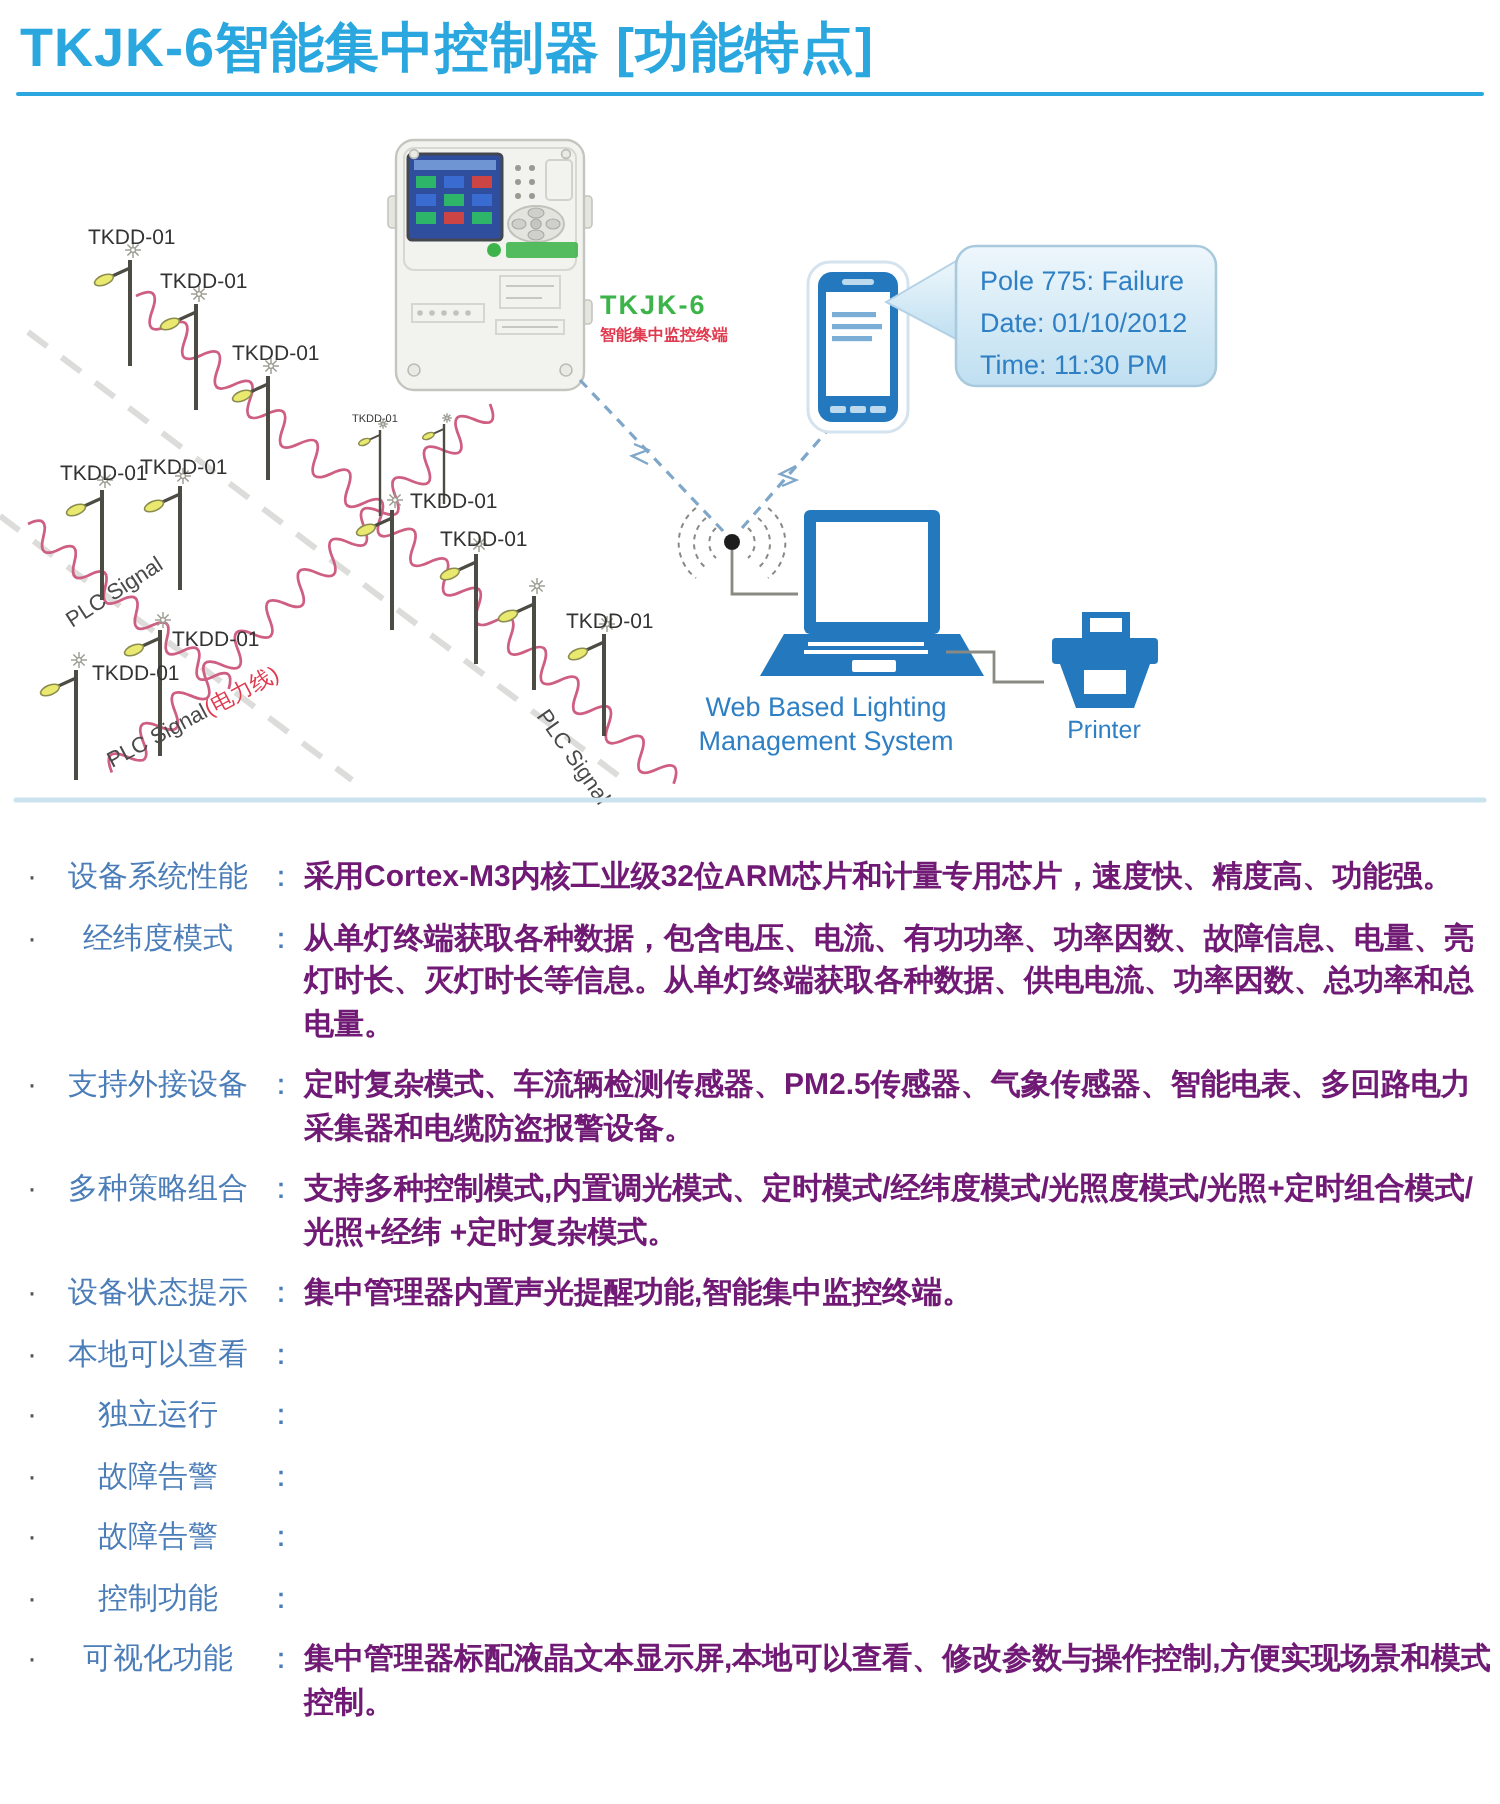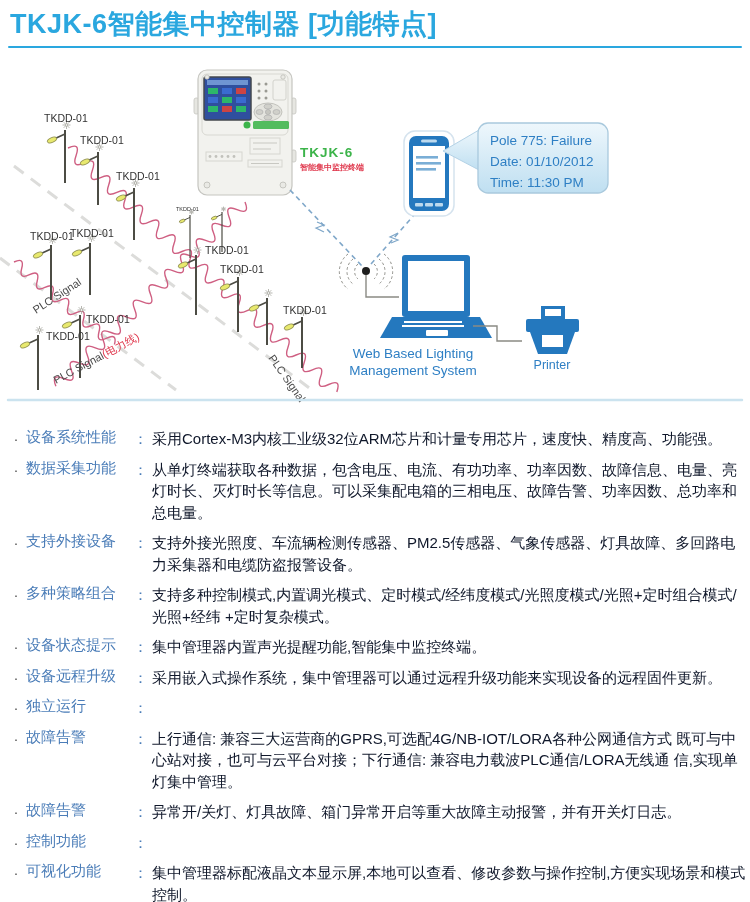--- a/index.html
+++ b/index.html
@@ -7,23 +7,23 @@
         font-family:"Liberation Sans","DejaVu Sans",sans-serif;}
   .title{position:absolute;left:10px;top:6px;font-size:27px;font-weight:bold;color:#2aa7df;
          letter-spacing:0.5px;white-space:nowrap;}
   .title-rule{position:absolute;left:8px;top:46px;width:734px;height:2px;background:#2aa7df;border-radius:2px;}
   svg.diagram{position:absolute;left:0;top:55px;width:750px;height:350px;}
   svg text{font-family:"Liberation Sans","DejaVu Sans",sans-serif;}
 
   .features{position:absolute;left:6px;top:428px;width:740px;}
   .feature{display:flex;align-items:flex-start;margin-bottom:9px;font-size:15px;line-height:21.5px;}
   .f-bullet{width:20px;text-align:center;color:#555;flex:0 0 auto;}
-  .f-label{flex:0 0 auto;min-width:106px;text-align:left;color:#4b7db8;white-space:nowrap;font-family:Liberation Mono, monospace;}
+  .f-label{flex:0 0 auto;min-width:106px;text-align:center;color:#4b7db8;white-space:nowrap;}
   .f-colon{flex:0 0 auto;color:#4b7db8;padding:0 4px 0 1px;}
-  .f-text{flex:1 1 auto;color:#0f172a;}
+  .f-text{flex:1 1 auto;color:#701a75;font-weight:bold;}
 </style>
 </head>
 <body>
 
 <div id="page">
 
   <div class="title">TKJK-6智能集中控制器 [功能特点]</div>
   <div class="title-rule"></div>
 
   <svg class="diagram" viewBox="0 55 750 350" xmlns="http://www.w3.org/2000/svg">
@@ -336,64 +336,61 @@
 
   <div class="features">
     <div class="feature">
       <span class="f-bullet">·</span>
       <span class="f-label">设备系统性能</span>
       <span class="f-colon">：</span>
       <span class="f-text">采用Cortex-M3内核工业级32位ARM芯片和计量专用芯片，速度快、精度高、功能强。</span>
     </div>
     <div class="feature">
       <span class="f-bullet">·</span>
-      <span class="f-label">数据采集功能</span>
-      <span class="f-colon">：</span>
-      <span class="f-text">从单灯终端获取各种数据，包含电压、电流、有功功率、功率因数、故障信息、电量、亮灯时长、灭灯时长等信息。可以采集配电箱的三相电压、故障告警、功率因数、总功率和总电量。</span>
+      <span class="f-label">经纬度模式</span>
+      <span class="f-colon">：</span>
+      <span class="f-text">从单灯终端获取各种数据，包含电压、电流、有功功率、功率因数、故障信息、电量、亮灯时长、灭灯时长等信息。从单灯终端获取各种数据、供电电流、功率因数、总功率和总电量。</span>
     </div>
     <div class="feature">
       <span class="f-bullet">·</span>
       <span class="f-label">支持外接设备</span>
       <span class="f-colon">：</span>
-      <span class="f-text">支持外接光照度、车流辆检测传感器、PM2.5传感器、气象传感器、灯具故障、多回路电力采集器和电缆防盗报警设备。</span>
+      <span class="f-text">定时复杂模式、车流辆检测传感器、PM2.5传感器、气象传感器、智能电表、多回路电力采集器和电缆防盗报警设备。</span>
     </div>
     <div class="feature">
       <span class="f-bullet">·</span>
       <span class="f-label">多种策略组合</span>
       <span class="f-colon">：</span>
       <span class="f-text">支持多种控制模式,内置调光模式、定时模式/经纬度模式/光照度模式/光照+定时组合模式/光照+经纬 +定时复杂模式。</span>
     </div>
     <div class="feature">
       <span class="f-bullet">·</span>
       <span class="f-label">设备状态提示</span>
       <span class="f-colon">：</span>
       <span class="f-text">集中管理器内置声光提醒功能,智能集中监控终端。</span>
     </div>
     <div class="feature">
       <span class="f-bullet">·</span>
-      <span class="f-label">设备远程升级</span>
-      <span class="f-colon">：</span>
-      <span class="f-text">采用嵌入式操作系统，集中管理器可以通过远程升级功能来实现设备的远程固件更新。</span>
+      <span class="f-label">本地可以查看</span>
+      <span class="f-colon">：</span>
     </div>
     <div class="feature">
       <span class="f-bullet">·</span>
       <span class="f-label">独立运行</span>
       <span class="f-colon">：</span>
     </div>
     <div class="feature">
       <span class="f-bullet">·</span>
       <span class="f-label">故障告警</span>
       <span class="f-colon">：</span>
-      <span class="f-text">上行通信: 兼容三大运营商的GPRS,可选配4G/NB-IOT/LORA各种公网通信方式 既可与中心站对接，也可与云平台对接；下行通信: 兼容电力载波PLC通信/LORA无线通 信,实现单灯集中管理。</span>
     </div>
     <div class="feature">
       <span class="f-bullet">·</span>
       <span class="f-label">故障告警</span>
       <span class="f-colon">：</span>
-      <span class="f-text">异常开/关灯、灯具故障、箱门异常开启等重大故障主动报警，并有开关灯日志。</span>
     </div>
     <div class="feature">
       <span class="f-bullet">·</span>
       <span class="f-label">控制功能</span>
       <span class="f-colon">：</span>
     </div>
     <div class="feature">
       <span class="f-bullet">·</span>
       <span class="f-label">可视化功能</span>
       <span class="f-colon">：</span>

